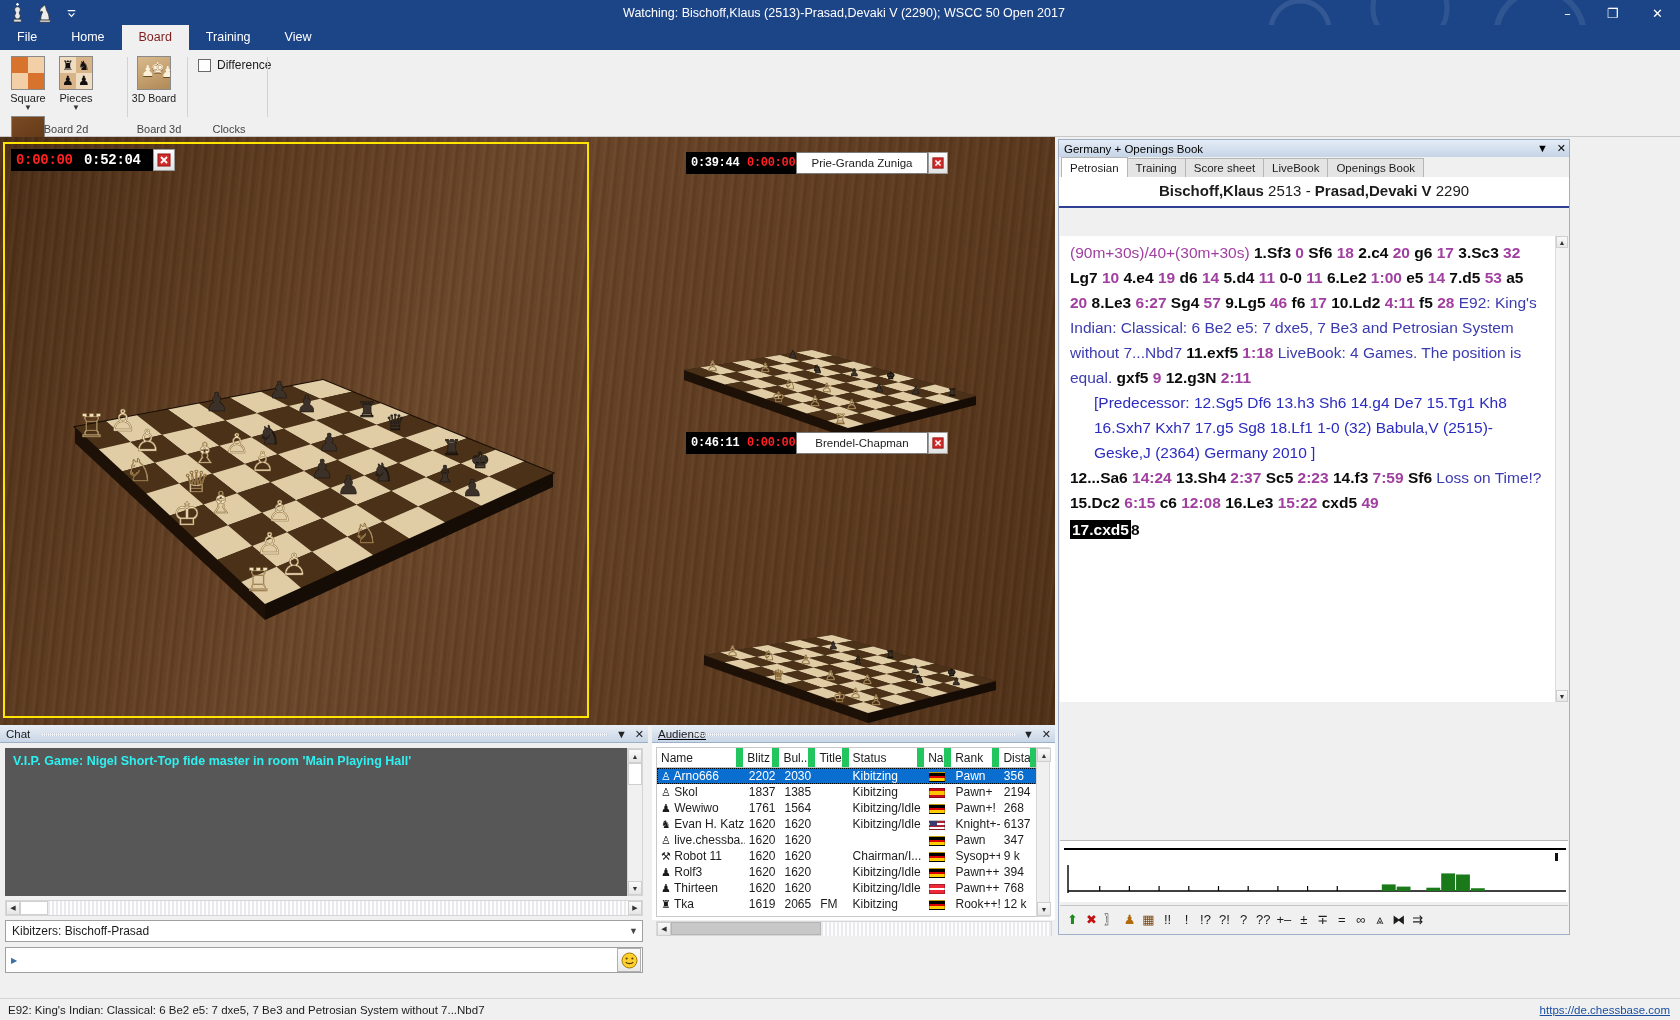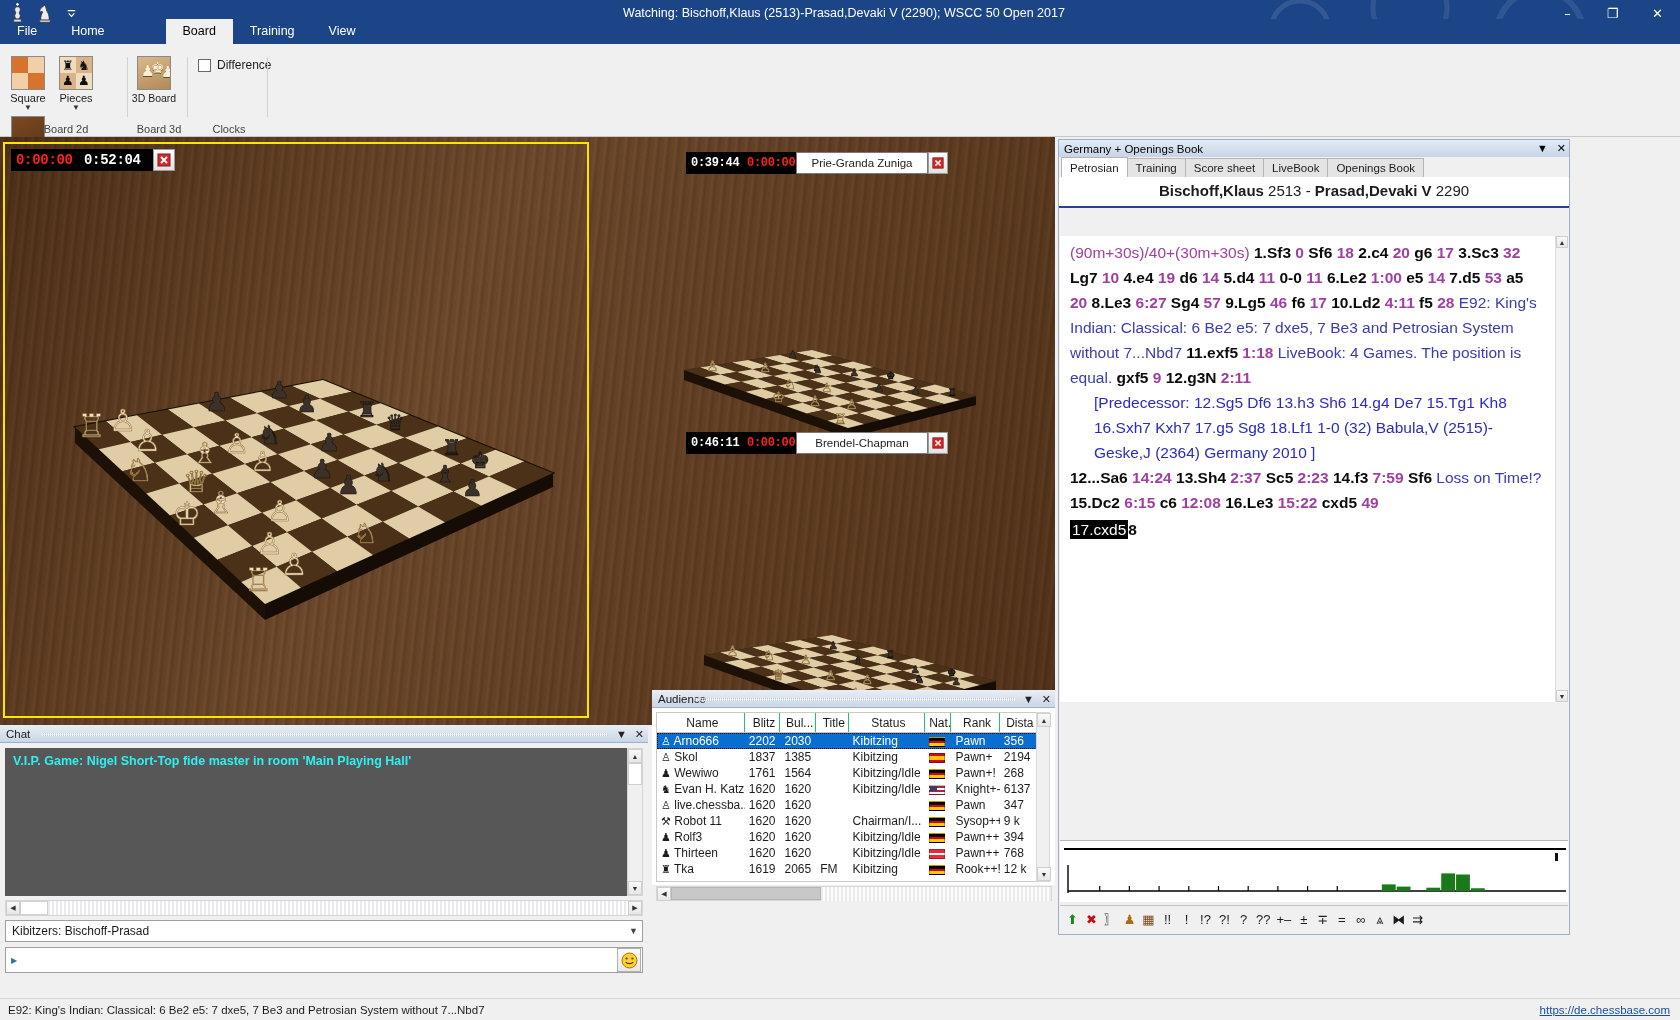--- a/index.html
+++ b/index.html
@@ -30,29 +30,29 @@
     position:absolute; left:4px; top:0; width:1680px; height:27px;
     line-height:27px; text-align:center; font-size:12.5px; color:#fff; z-index:2;
     pointer-events:none;
   }
   #winbtns { position:absolute; right:0; top:0; height:27px; display:flex; z-index:4;}
   #winbtns div { width:45px; height:27px; display:flex; align-items:center; justify-content:center;
      color:#fff; font-size:13px; font-family:"DejaVu Sans", sans-serif;}
 
   
   #ribbon-tabs {
-    position:absolute; left:0; top:19px; width:1680px; height:25px;
+    position:absolute; left:0; top:25px; width:1680px; height:25px;
     background:#1c4587;
   }
   #ribbon-tabs .tab {
     float:left; height:25px; line-height:25px; padding:0 17px;
     color:#fff; font-size:12.5px; cursor:default;
   }
   #ribbon-tabs .tab.active {
-    background:#f0f0f0; color:#000000;margin-left:44px;
+    background:#f0f0f0; color:#7f1d1d;
   }
   #help-link {
     position:absolute; right:10px; top:27px; height:25px; line-height:25px;
     color:#fff; font-size:12px;
   }
   
   #ribbon {
     position:absolute; left:0; top:52px; width:1680px; height:85px;
     background:#f0f0f0; border-bottom:1px solid #c8c8c8;
   }
@@ -176,28 +176,29 @@
   }
   #chat-input .play { width:16px; text-align:center; font-size:8px; color:#3a6ea5;}
   #chat-input input { flex:1; border:0; outline:0; font-size:12px; height:22px; font-family:inherit;}
   #chat-input .smiley {
     width:24px; height:24px; margin-right:1px; border:1px solid #b0b0b0;
     background:linear-gradient(#fafafa,#e8e8e8); display:flex;align-items:center;justify-content:center;
     font-size:14px;
   }
   
   #audience {
-    position:absolute; left:652px; top:690px; width:403px; height:195px;
+    position:absolute; left:652px; top:725px; width:403px; height:195px;
     background:#fff;
+    text-decoration:underline;
   }
   #aud-grid { position:absolute; left:4px; top:22px; width:382px; height:170px; overflow:hidden;
      border:1px solid #c9c9c9; background:#fff;}
   #aud-head { display:flex; height:20px; background:#fff; border-bottom:1px solid #c2c2c2;
      font-size:12px; color:#1c1c1c;}
-  #aud-head div { border-right:1px solid #22c55e; padding-left:4px; line-height:20px; overflow:hidden; white-space:nowrap;text-align:center;}
+  #aud-head div { border-right:7px solid #22c55e; padding-left:4px; line-height:20px; overflow:hidden; white-space:nowrap;}
   .arow { display:flex; height:16px; font-size:12px; line-height:16px; color:#1c1c1c; white-space:nowrap;}
   .arow.sel { background:#0a6ed1; color:#fff; outline:1px dotted #000; outline-offset:-1px;}
   .arow div { overflow:hidden; padding-left:4px; }
   .ico { width:16px; text-align:center; padding-left:0 !important; font-size:11px;}
   .flag { width:16px; height:10px; display:inline-block; vertical-align:middle; border:1px solid rgba(0,0,0,.25);}
   .flag.de { background:linear-gradient(to bottom,#000 33%,#d00 33% 66%,#fc0 66%); }
   .flag.es { background:linear-gradient(to bottom,#c60b1e 25%,#ffc400 25% 75%,#c60b1e 75%); }
   .flag.us { background:repeating-linear-gradient(to bottom,#b22234 0 2px,#fff 2px 4px); position:relative;}
   .flag.us:after{content:"";position:absolute;left:0;top:0;width:7px;height:5px;background:#3c3b6e;}
   .flag.at { background:linear-gradient(to bottom,#ed2939 33%,#fff 33% 66%,#ed2939 66%); }
@@ -228,21 +229,21 @@
   #not-body {
     position:absolute; left:1px; top:96px; right:14px; height:466px;
     background:#fff; padding:4px 10px; overflow:hidden;
     font-size:15.5px; line-height:25px; color:#2b2bbf;
   }
   #not-sb { position:absolute; right:1px; top:96px; width:13px; height:466px; background:#f3f3f3; border-left:1px solid #dcdcdc;}
   .mv { color:#0b0b0b; font-weight:bold; }
   .tm { color:#a03fa0; }
   .cm { color:#3b3bb0; }
   .var { color:#2b2bbf; }
-  .hl { background:#000; color:#fff; font-weight:normal; padding:1px 2px;}
+  .hl { background:#000; color:#fff; font-weight:bold; padding:1px 2px;}
   
   #evalgraph {
     position:absolute; left:1px; top:700px; right:1px; height:62px; background:#fff;
     border-top:1px solid #b8b8b8;
   }
   #not-toolbar {
     position:absolute; left:1px; right:1px; bottom:1px; height:28px; background:#f0f0f0;
     border-top:1px solid #c4c4c4; display:flex; align-items:center; gap:2px; padding-left:4px;
     font-size:13px; color:#1c1c1c; overflow:hidden;
   }

